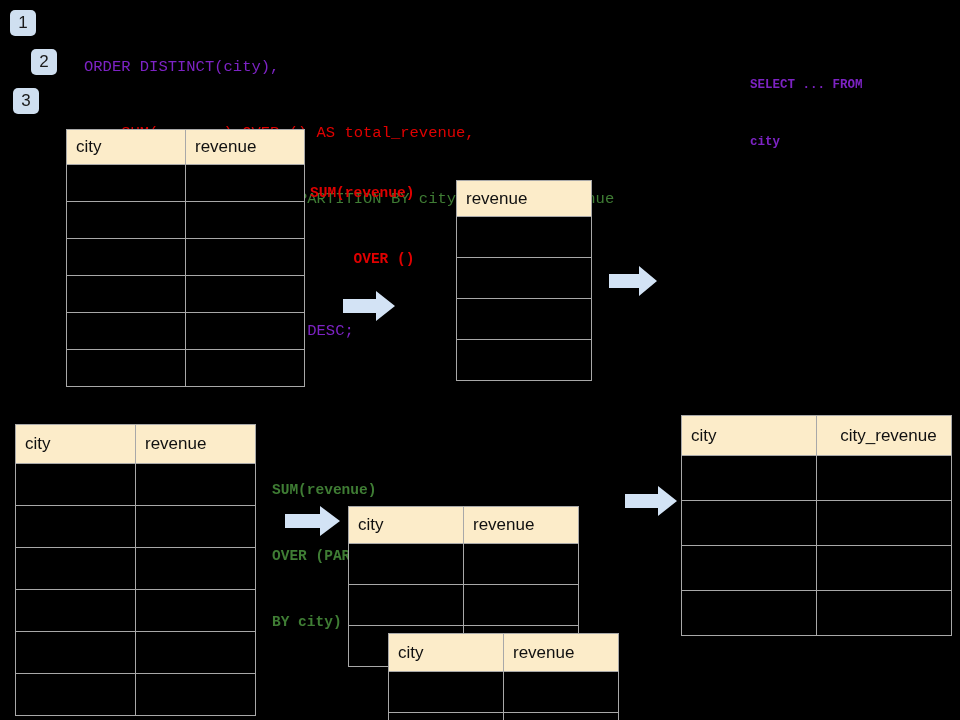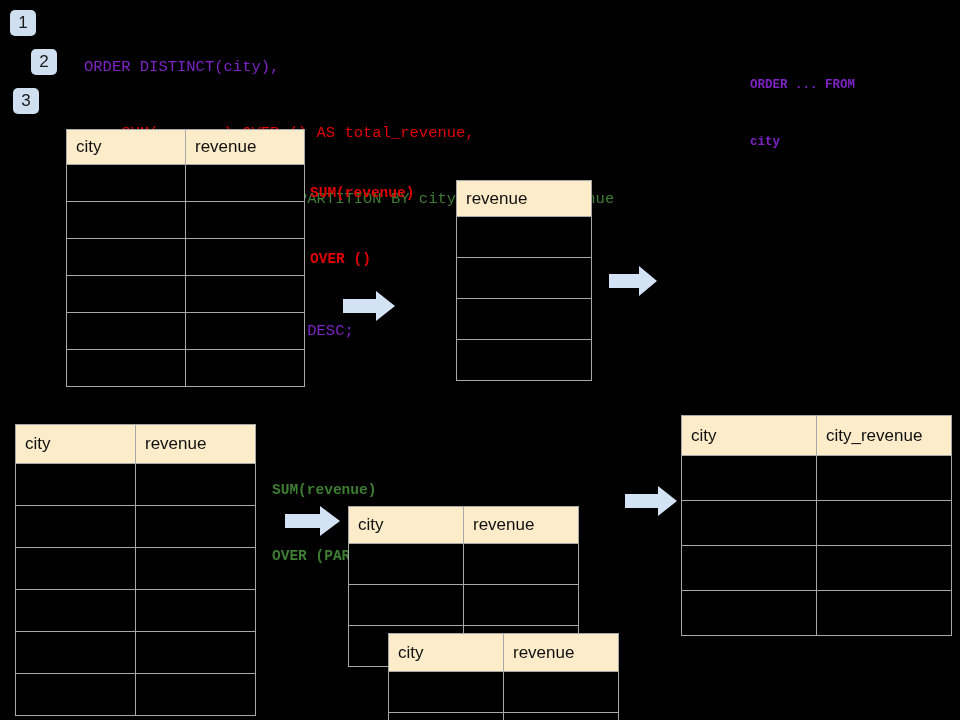--- a/index.html
+++ b/index.html
@@ -108,32 +108,33 @@
 
   <div class="code" style="left:84px; top:12px;">
     <span class="code-line c-purple">ORDER DISTINCT(city),</span>
     <span class="code-line c-red">    SUM(revenue) OVER () AS total_revenue,</span>
     <span class="code-line c-green">    SUM(revenue) OVER (PARTITION BY city) as city_revenue</span>
     <span class="code-line c-purple">  FROM rides</span>
     <span class="code-line c-purple">  ORDER by city_revenue DESC;</span>
   </div>
 
   <div class="sidenote" style="left:750px; top:38px;">
-    <span style="display:block;">ORDER ... FROM</span>
+    <span style="display:block;">SELECT ... FROM</span>
     <span style="display:block;">city</span>
   </div>
 
   <div class="annot red" style="left:310px; top:138px;">
     <span style="display:block;">SUM(revenue)</span>
-    <span style="display:block;">OVER ()</span>
+    <span style="display:block;text-align:right;">OVER ()</span>
   </div>
 
   <div class="annot green" style="left:272px; top:435px;">
     <span style="display:block;">SUM(revenue)</span>
     <span style="display:block;">OVER (PARTITION</span>
+    <span style="display:block;">BY city)</span>
   </div>
 
   <table class="tbl" id="tbl-source-top" style="left:66px; top:129px; width:238px;">
     <colgroup>
         <col style="width:119px">
         <col style="width:119px">
       </colgroup>
     <thead>
       <tr>
         <th style="height:34px;">city</th>
@@ -307,21 +308,21 @@
   </div>
 
   <table class="tbl" id="tbl-result" style="left:681px; top:415px; width:270px;">
     <colgroup>
         <col style="width:135px">
         <col style="width:135px">
       </colgroup>
     <thead>
       <tr>
         <th style="height:39px;">city</th>
-        <th style="height:39px;">city_revenue</th>
+        <th style="height:39px;text-align:center;">city_revenue</th>
       </tr>
     </thead>
     <tbody>
       <tr>
           <td style="height:44px;"></td>
           <td></td>
         </tr>
       <tr>
           <td style="height:44px;"></td>
           <td></td>

